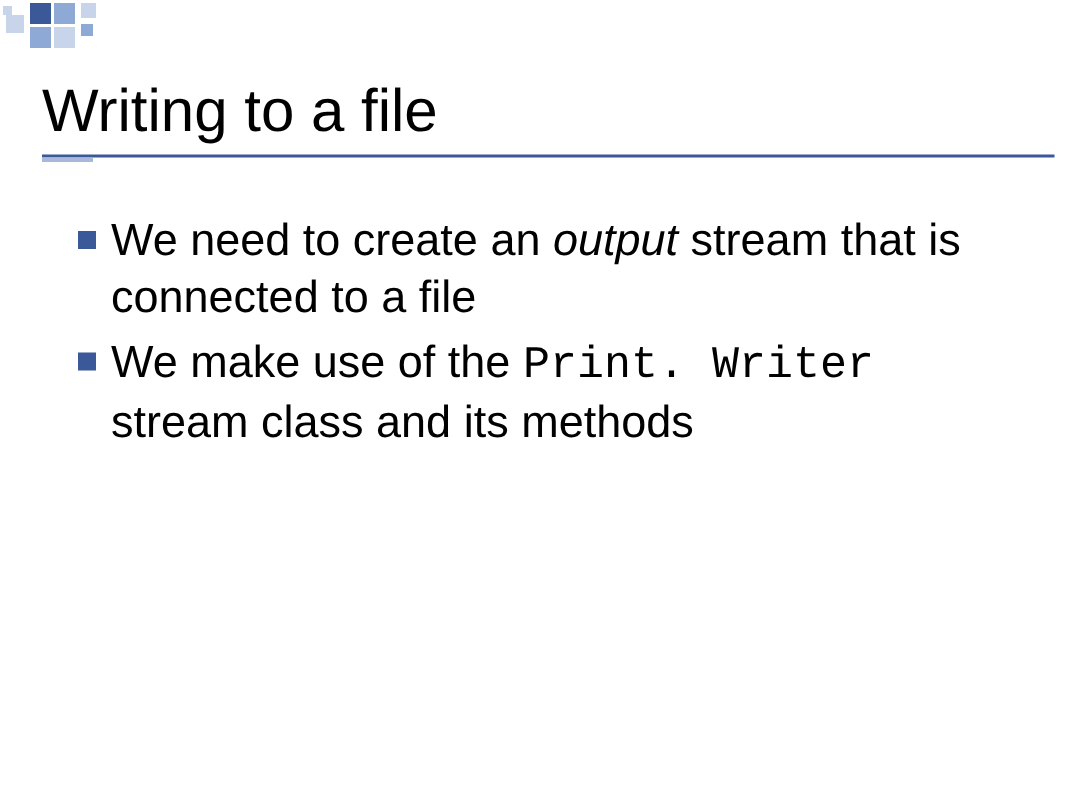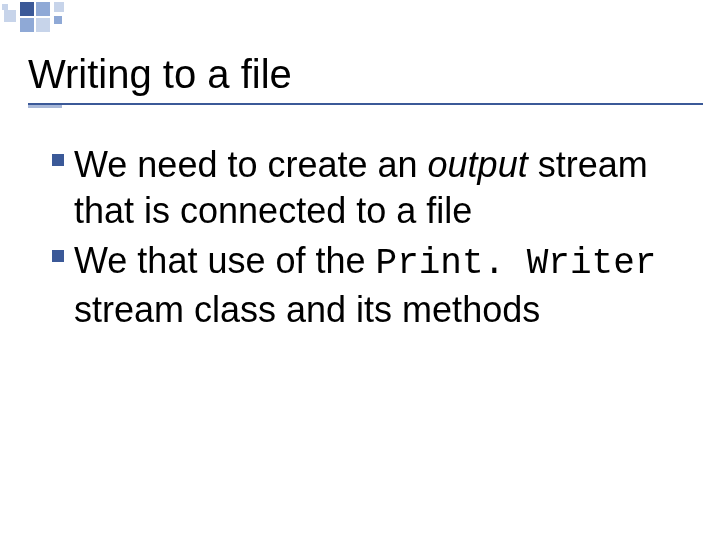--- a/index.html
+++ b/index.html
@@ -64,21 +64,21 @@
   }
   .bullet-icon {
     flex: 0 0 auto;
     width: 12px;
     height: 12px;
     background: #3b5998;
     margin-top: 12px;
     margin-right: 10px;
   }
   .bullet-text {
-    font-size: 36px;
+    font-size: 30px;
     line-height: 1.28;
     flex: 1;
   }
   .italic { font-style: italic; }
   .mono { font-family: "Courier New", Courier, monospace; margin-top: 36px; }
 </style>
 </head>
 <body>
 
 <div class="corner-deco">
@@ -103,17 +103,17 @@
     <div class="bullet-icon"></div>
     <div class="bullet-text">
       <span>We need to create an </span><span class="italic">output</span><span> stream that is connected to a file</span>
     </div>
   </div>
 
 
   <div class="bullet-item">
     <div class="bullet-icon"></div>
     <div class="bullet-text">
-      <span>We that use of the </span><span class="mono">Print. Writer</span><span> stream class and its methods</span>
+      <span>We make use of the </span><span class="mono">Print. Writer</span><span> stream class and its methods</span>
     </div>
   </div>
 
 </div>
 
 </body></html>

